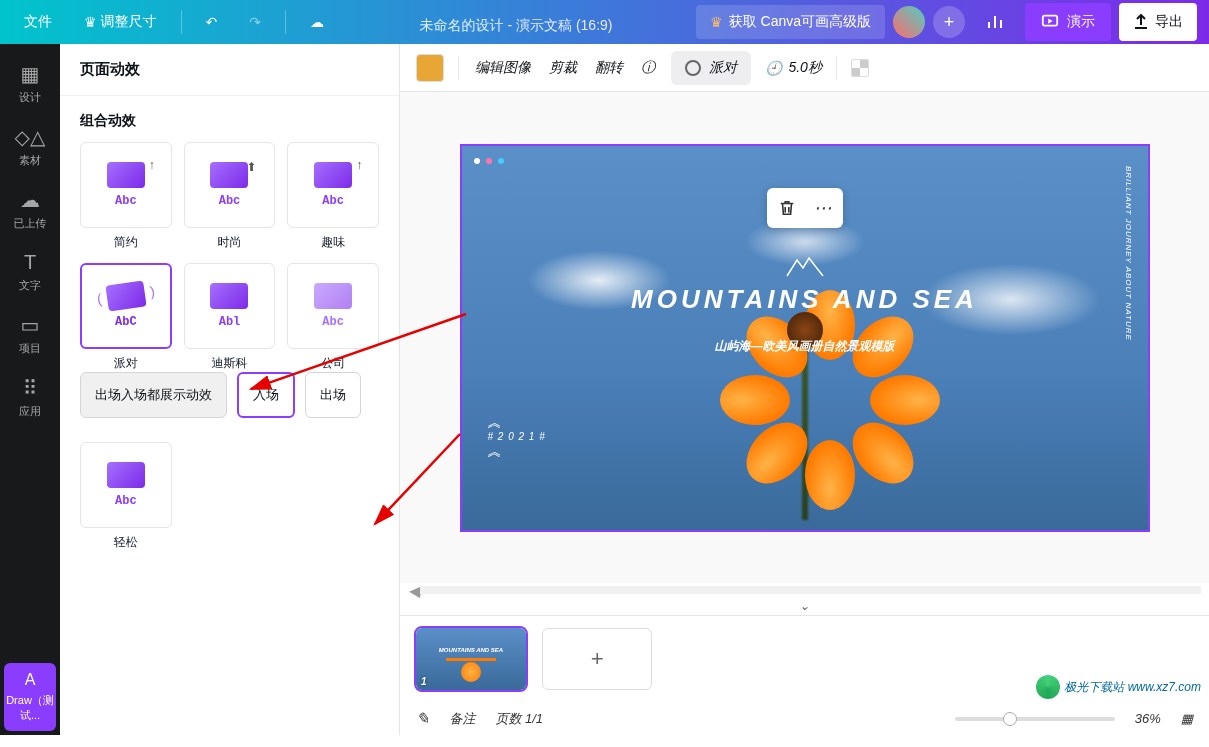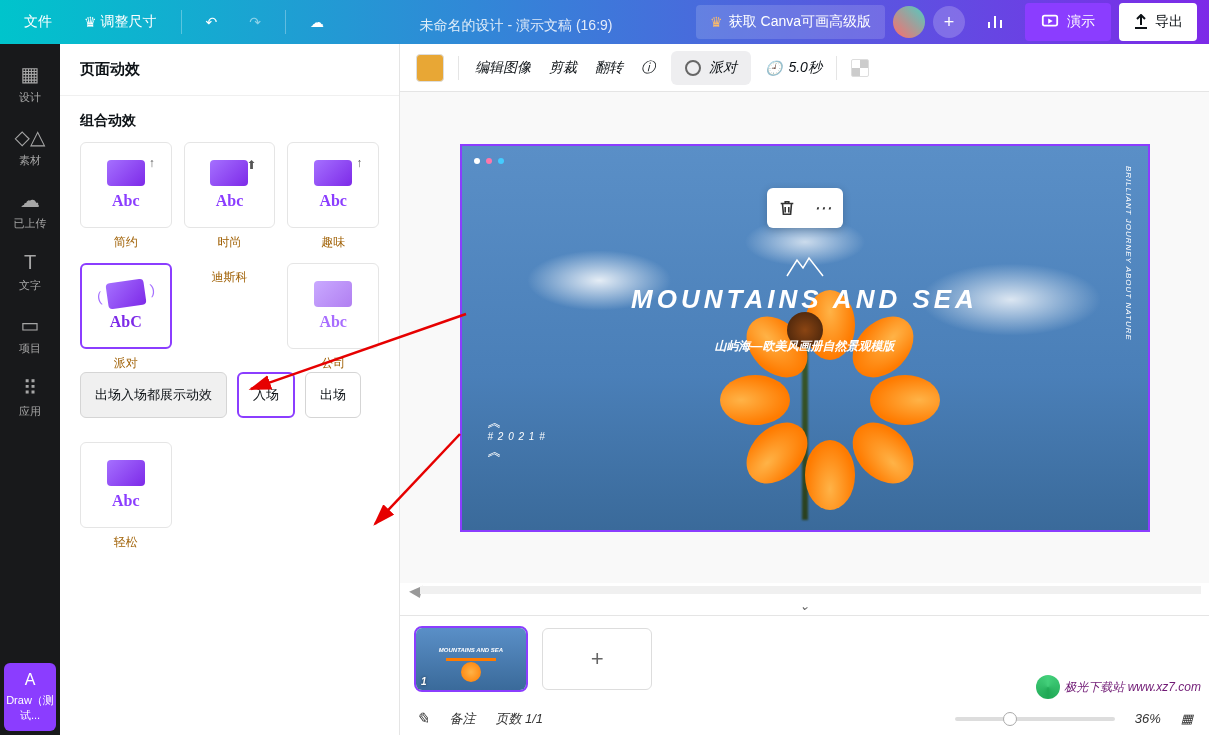--- a/index.html
+++ b/index.html
@@ -32,25 +32,25 @@
 .panel { width: 340px; background: #fff; border-right: 1px solid #e5e5e5; display: flex; flex-direction: column; position: relative; }
 .panel-title { padding: 16px 20px; font-size: 15px; font-weight: 600; color: #0d1216; border-bottom: 1px solid #f0f0f0; }
 .panel-body { flex: 1; overflow-y: auto; padding: 0 0 16px 0; }
 .panel-body::-webkit-scrollbar { width: 10px; }
 .panel-body::-webkit-scrollbar-thumb { background: #ccc; border-radius: 5px; }
 .section-title { padding: 16px 20px 12px; font-size: 14px; font-weight: 600; color: #0d1216; }
 .effect-grid { display: grid; grid-template-columns: repeat(3, 1fr); gap: 12px; padding: 0 20px; }
 .effect-item { text-align: center; cursor: pointer; }
 .effect-card { border: 1px solid #e5e5e5; border-radius: 6px; height: 86px; display: flex; flex-direction: column; align-items: center; justify-content: center; background: #fff; gap: 6px; }
 .effect-card.selected { border: 2px solid #8b3dff; }
-.effect-label { font-size: 12px; color: #a16207; margin-top: 6px; }
+.effect-label { font-size: 12px; color: #0f172a; margin-top: 6px; }
 .anim-ico { width: 38px; height: 26px; background: linear-gradient(135deg,#a570ff,#7d2ae8); border-radius: 4px; position: relative; }
 .anim-ico.party::before, .anim-ico.party::after { content:"("; position:absolute; left:-10px; top:4px; color:#a570ff; font-size:14px; }
 .anim-ico.party::after { content:")"; left:auto; right:-10px; }
-.abc-text { font-size: 16px; font-weight: 700; color: #8b3dff; font-family: Liberation Serif, serif; }
+.abc-text { font-size: 12px; font-weight: 700; color: #8b3dff; font-family: Liberation Mono, monospace; }
 .abc-text.party { color: #7d2ae8; }
 .arrow-up { position: absolute; right: -10px; top: -4px; color: #555; font-size: 12px; }
 
 .seg-row { display: flex; gap: 10px; padding: 0 20px; }
 .seg-btn { border: 1px solid #d5d5d5; background: #fff; padding: 12px 14px; border-radius: 6px; font-size: 13px; cursor: pointer; color: #0d1216; }
 .seg-btn.active-gray { background: #f0f0f0; }
 .seg-btn.active-purple { border: 2px solid #8b3dff; color: #0d1216; }
 
 .remove-all { margin: 0 20px 16px; padding: 14px; text-align: center; border: none; background: #f5f5f5; border-radius: 6px; font-size: 14px; cursor: pointer; color: #0d1216; }
 
@@ -100,21 +100,21 @@
 .thumb-flower { position: absolute; left: 50%; top: 55%; width: 20px; height: 20px; background: radial-gradient(#ffb347,#ff7b00); border-radius: 50%; transform: translateX(-50%); }
 .thumb-text { position: absolute; top: 30%; left: 50%; transform: translateX(-50%); color: #fff; font-size: 6px; font-weight: bold; white-space: nowrap; }
 .thumb-line { position: absolute; top: 48%; left: 50%; transform: translateX(-50%); width: 50px; height: 3px; background: #ff7b00; }
 .thumb-num { position: absolute; bottom: 3px; left: 5px; color: #fff; font-size: 10px; font-weight: bold; text-shadow: 0 0 3px rgba(0,0,0,0.6); }
 .thumb-add { width: 110px; height: 62px; border: 1px solid #ddd; border-radius: 6px; display: flex; align-items: center; justify-content: center; font-size: 22px; color: #666; cursor: pointer; }
 .footer-bar { height: 36px; display: flex; align-items: center; padding: 0 16px; gap: 20px; font-size: 13px; color: #333; }
 .footer-spacer { flex: 1; }
 .zoom-slider { width: 160px; height: 4px; background: #ddd; border-radius: 2px; position: relative; }
 .zoom-thumb { position: absolute; left: 30%; top: -5px; width: 14px; height: 14px; background: #fff; border: 1px solid #aaa; border-radius: 50%; }
 
-.watermark { position: absolute; right: 8px; bottom: 36px; font-size: 12px; color: #701a75; display: flex; align-items: center; gap: 4px; }
+.watermark { position: absolute; right: 8px; bottom: 36px; font-size: 12px; color: #0369a1; display: flex; align-items: center; gap: 4px; }
 .wm-logo { width: 24px; height: 24px; background: conic-gradient(#44d07b,#1fa855,#44d07b); border-radius: 50%; }
 </style>
 </head>
 <body>
 
 <div class="header">
   <div class="header-left">
     <div class="hdr-btn">文件</div>
     <div class="hdr-btn">
         <span>♛</span>
@@ -201,20 +201,24 @@
           <div class="effect-label">趣味</div>
         </div>
         <div class="effect-item">
           <div class="effect-card selected">
               <div class="anim-ico party" style="transform:rotate(-8deg)"></div>
               <div class="abc-text party">AbC</div>
             </div>
           <div class="effect-label">派对</div>
         </div>
         <div class="effect-item">
+          <div class="effect-card">
+              <div class="anim-ico"></div>
+              <div class="abc-text">Abl</div>
+            </div>
           <div class="effect-label">迪斯科</div>
         </div>
         <div class="effect-item">
           <div class="effect-card">
               <div class="anim-ico" style="opacity:.6"></div>
               <div class="abc-text" style="opacity:.75">Abc</div>
             </div>
           <div class="effect-label">公司</div>
         </div>
       </div>

